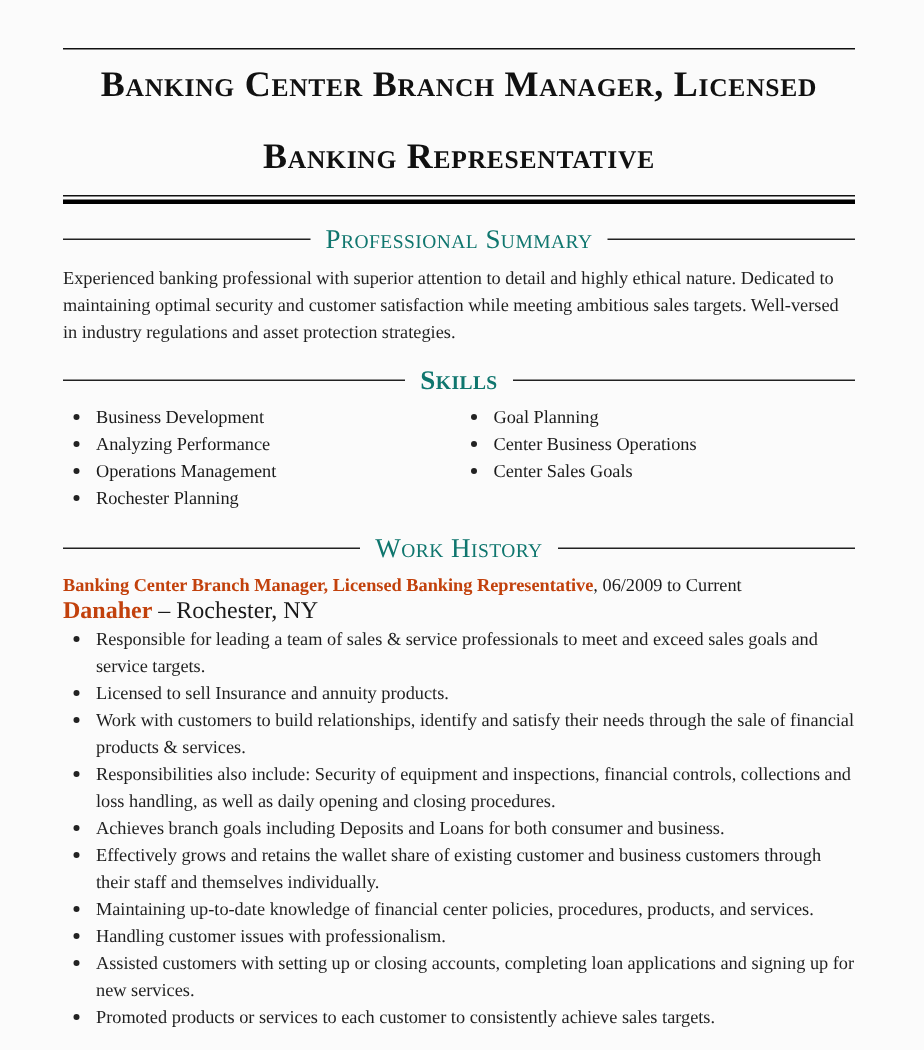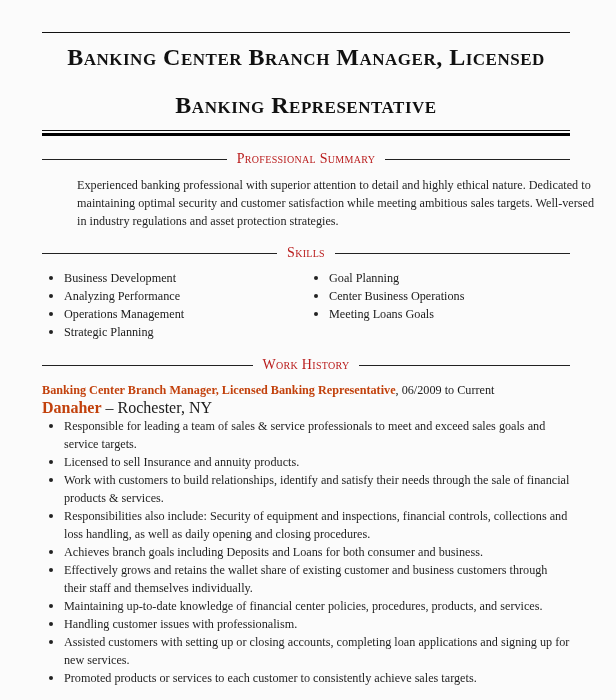--- a/index.html
+++ b/index.html
@@ -66,34 +66,33 @@
       align-items: center;
     }
     .section-heading .line {
       flex: 1;
       height: 0;
       border-top: 1px solid #222;
     }
     .section-heading .label {
       padding: 0 10px;
       font-variant: small-caps;
-      font-size: 14px;
-      color: #b91c1c;
+      font-size: 18px;
+      color: #0f766e;
       letter-spacing: 0.3px;
       line-height: 16px;
     }
     .summary {
       position: absolute;
       left: 0;
       top: 176px;
       width: 528px;
       font-size: 12.2px;
       line-height: 18px;
       color: #1f1f1f;
-      margin-left: 35px;
     }
     .skills-col {
       position: absolute;
       top: 269px;
       margin: 0;
       padding: 0;
       list-style: none;
       font-size: 12.2px;
       line-height: 18px;
     }
@@ -158,35 +157,35 @@
   <div class="double-rule-thin"></div>
   <div class="double-rule-thick"></div>
 
   <div class="section-heading" style="top:151px;">
     <span class="line"></span>
     <span class="label">Professional Summary</span>
     <span class="line"></span>
   </div>
   <div class="summary">Experienced banking professional with superior attention to detail and highly ethical nature. Dedicated to maintaining optimal security and customer satisfaction while meeting ambitious sales targets. Well-versed in industry regulations and asset protection strategies.</div>
 
-  <div class="section-heading" style="top:245px;">
+  <div class="section-heading" style="top:245px;font-weight:bold;">
     <span class="line"></span>
     <span class="label">Skills</span>
     <span class="line"></span>
   </div>
   <ul class="skills-col skills-left">
     <li>Business Development</li>
     <li>Analyzing Performance</li>
     <li>Operations Management</li>
-    <li>Strategic Planning</li>
+    <li>Rochester Planning</li>
   </ul>
   <ul class="skills-col skills-right">
     <li>Goal Planning</li>
     <li>Center Business Operations</li>
-    <li>Meeting Loans Goals</li>
+    <li>Center Sales Goals</li>
   </ul>
 
   <div class="section-heading" style="top:357px;">
     <span class="line"></span>
     <span class="label">Work History</span>
     <span class="line"></span>
   </div>
 
   <div class="job-title-line">
     <b>Banking Center Branch Manager, Licensed Banking Representative</b><span>, 06/2009 to Current</span>

